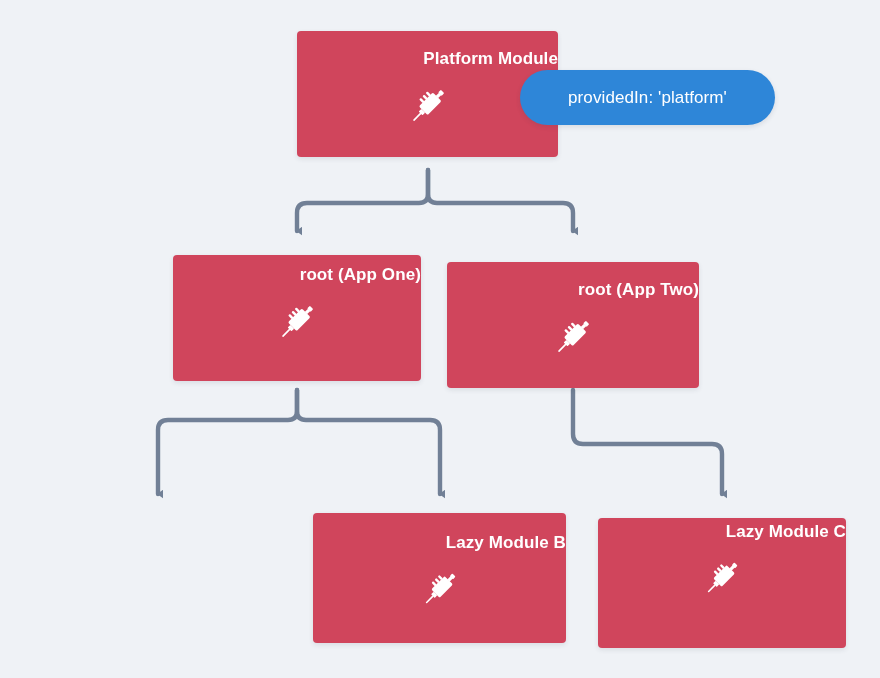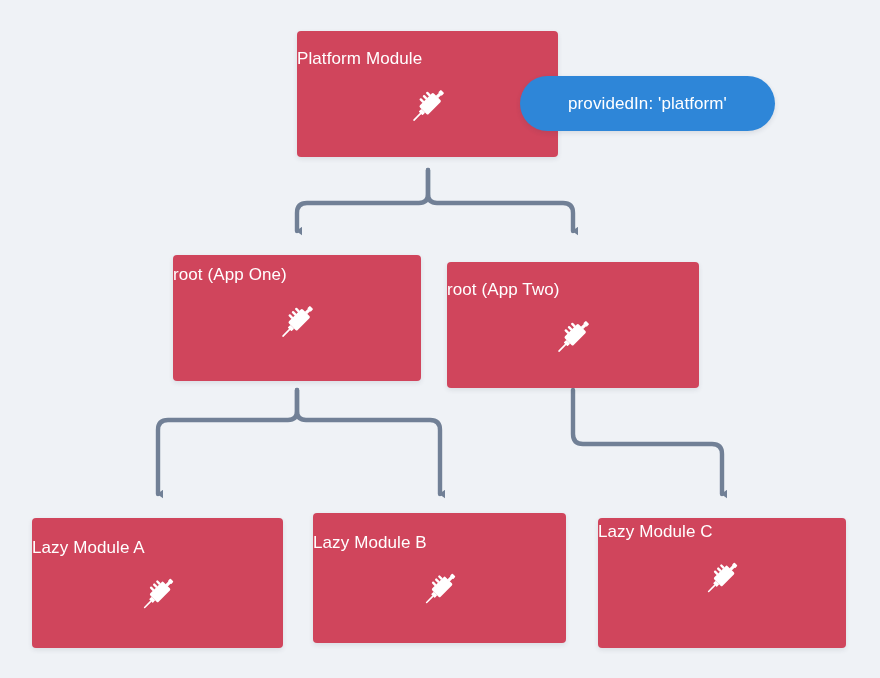--- a/index.html
+++ b/index.html
@@ -33,23 +33,23 @@
     box-shadow: 0 2px 5px rgba(40, 50, 70, 0.10);
     display: flex;
     flex-direction: column;
     align-items: center;
     justify-content: flex-start;
     box-sizing: border-box;
   }
   .node-label {
     color: #ffffff;
     font-size: 17px;
-    font-weight: 400;
+    font-weight: 700;
     letter-spacing: 0.1px;
-    text-align: left;
+    text-align: right;
     width: 100%;
     white-space: nowrap;
   }
   .node-icon {
     display: block;
   }
   .badge {
     position: absolute;
     background: #2e86d8;
     border-radius: 999px;
@@ -67,21 +67,21 @@
   }
 
   
   #node-platform { left: 297px; top: 31px;  width: 261px; height: 126px; padding-top: 18px; }
   #node-root-one { left: 173px; top: 255px; width: 248px; height: 126px; padding-top: 10px; }
   #node-root-two { left: 447px; top: 262px; width: 252px; height: 126px; padding-top: 18px; }
   #node-lazy-a   { left: 32px;  top: 518px; width: 251px; height: 130px; padding-top: 20px; }
   #node-lazy-b   { left: 313px; top: 513px; width: 253px; height: 130px; padding-top: 20px; }
   #node-lazy-c   { left: 598px; top: 518px; width: 248px; height: 130px; padding-top: 4px; }
 
-  #badge-provided-in { left: 520px; top: 70px; width: 255px; height: 55px; margin-top: 6px; }
+  #badge-provided-in { left: 520px; top: 70px; width: 255px; height: 55px; }
 </style>
 </head>
 <body>
 
 <div id="diagram">
 
   <svg class="edges" viewBox="0 0 880 678" width="880" height="678" xmlns="http://www.w3.org/2000/svg">
     <defs>
       <marker id="arrowhead" markerWidth="9" markerHeight="9" refX="4.5" refY="7.6" orient="auto" markerUnits="userSpaceOnUse">
         <path d="M 0.3 2.6 L 8.7 2.6 L 4.5 8.6 Z" fill="#718096"></path>
@@ -144,35 +144,20 @@
         <rect x="17.6" y="10.5" width="12.8" height="20.5" rx="1.6"></rect>
         <rect x="12.6" y="13.6" width="5.6" height="2.6" rx="1.2"></rect>
         <rect x="12.6" y="18.4" width="5.6" height="2.6" rx="1.2"></rect>
         <rect x="12.6" y="23.2" width="5.6" height="2.6" rx="1.2"></rect>
         <rect x="21.2" y="31" width="5.6" height="4" rx="0.8"></rect>
         <rect x="23.2" y="34.5" width="1.7" height="11" rx="0.8"></rect>
       </g>
     </svg>
   </div>
 
-  <div class="node" id="node-lazy-a">
-    <div class="node-label">Lazy Module A</div>
-    <svg class="node-icon" width="44" height="44" viewBox="0 0 48 48" style="margin-top:14px;">
-      <g fill="#ffffff" transform="rotate(45 24 24)">
-        <rect x="21.5" y="2.5" width="5" height="4" rx="1"></rect>
-        <rect x="22.3" y="6" width="3.4" height="5"></rect>
-        <rect x="17.6" y="10.5" width="12.8" height="20.5" rx="1.6"></rect>
-        <rect x="12.6" y="13.6" width="5.6" height="2.6" rx="1.2"></rect>
-        <rect x="12.6" y="18.4" width="5.6" height="2.6" rx="1.2"></rect>
-        <rect x="12.6" y="23.2" width="5.6" height="2.6" rx="1.2"></rect>
-        <rect x="21.2" y="31" width="5.6" height="4" rx="0.8"></rect>
-        <rect x="23.2" y="34.5" width="1.7" height="11" rx="0.8"></rect>
-      </g>
-    </svg>
-  </div>
 
   <div class="node" id="node-lazy-b">
     <div class="node-label">Lazy Module B</div>
     <svg class="node-icon" width="44" height="44" viewBox="0 0 48 48" style="margin-top:14px;">
       <g fill="#ffffff" transform="rotate(45 24 24)">
         <rect x="21.5" y="2.5" width="5" height="4" rx="1"></rect>
         <rect x="22.3" y="6" width="3.4" height="5"></rect>
         <rect x="17.6" y="10.5" width="12.8" height="20.5" rx="1.6"></rect>
         <rect x="12.6" y="13.6" width="5.6" height="2.6" rx="1.2"></rect>
         <rect x="12.6" y="18.4" width="5.6" height="2.6" rx="1.2"></rect>

